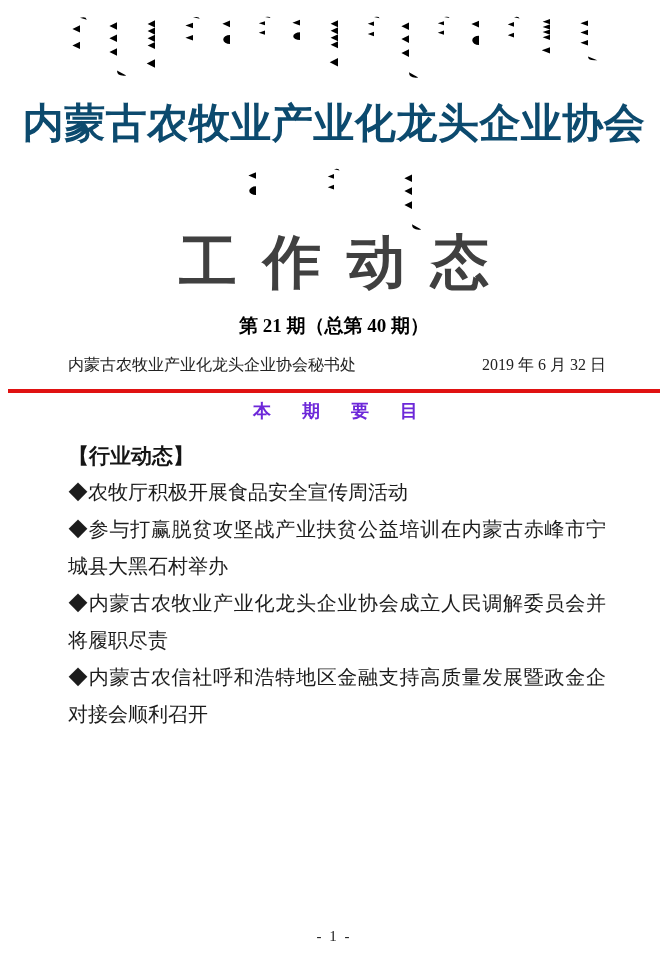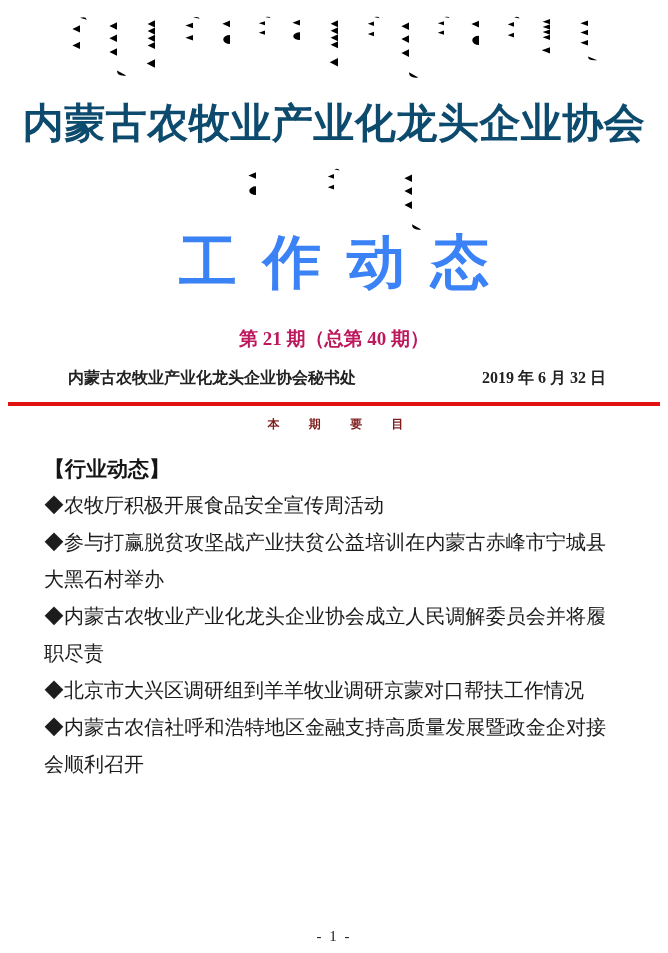--- a/index.html
+++ b/index.html
@@ -29,59 +29,58 @@
     text-align:center;
     font-size:41px; font-weight:700;
     letter-spacing:0.5px;
     color:#0c4a6e;
     line-height:50px;
     white-space:nowrap;
   }
   .bulletin-title {
     text-align:center;
     font-size:58px; font-weight:700;
-    color:#3b82f6;
+    color:#404040;
     letter-spacing:26px;
     padding-left:26px; 
     line-height:62px;
   }
   .issue-line {
-    margin-top:32px;
+    margin-top:19px;
     text-align:center;
     font-size:19px; font-weight:700;
     line-height:26px;
-    color:#be185d;
+    color:#000000;
   }
   .pub-row {
     margin-top:14px;
     display:flex; justify-content:space-between; align-items:baseline;
     padding:0 62px 0 68px;
     font-size:16px; line-height:24px;
     color:#222;
-    font-weight:bold;
   }
   .red-rule {
     margin:12px 8px 0 8px;
     height:4px;
     background:#e01212;
   }
   .toc-heading {
     margin-top:4px;
     text-align:center;
     font-family:"Liberation Sans", sans-serif;
-    font-size:12px; font-weight:700;
+    font-size:18px; font-weight:700;
     letter-spacing:13px;
     padding-left:16px;
     line-height:28px;
-    color:#7f1d1d;
+    color:#6d28d9;
   }
   
   .toc-list {
     margin-top:12px;
-    padding:0 62px 0 44px;
+    padding:0 62px 0 68px;
   }
   .toc-section {
     font-family:"Liberation Sans", sans-serif;
     font-weight:700;
     font-size:21px;
     line-height:37px;
     color:#151515;
   }
   .toc-item {
     font-size:20px;
@@ -195,19 +194,18 @@
 
   <div class="red-rule"></div>
 
   <div class="toc-heading">本 期 要 目</div>
 
   <div class="toc-list">
     <div class="toc-section">【行业动态】</div>
     <div class="toc-item">◆农牧厅积极开展食品安全宣传周活动</div>
     <div class="toc-item">◆参与打赢脱贫攻坚战产业扶贫公益培训在内蒙古赤峰市宁城县大黑石村举办</div>
     <div class="toc-item">◆内蒙古农牧业产业化龙头企业协会成立人民调解委员会并将履职尽责</div>
-    <div class="toc-item">◆北京市大兴区调研组到羊羊牧业调研京蒙对口帮扶工作情况</div>
     <div class="toc-item">◆内蒙古农信社呼和浩特地区金融支持高质量发展暨政金企对接会顺利召开</div>
   </div>
 
   <div class="page-footer">- 1 -</div>
 
 </div>
 
 </body></html>

